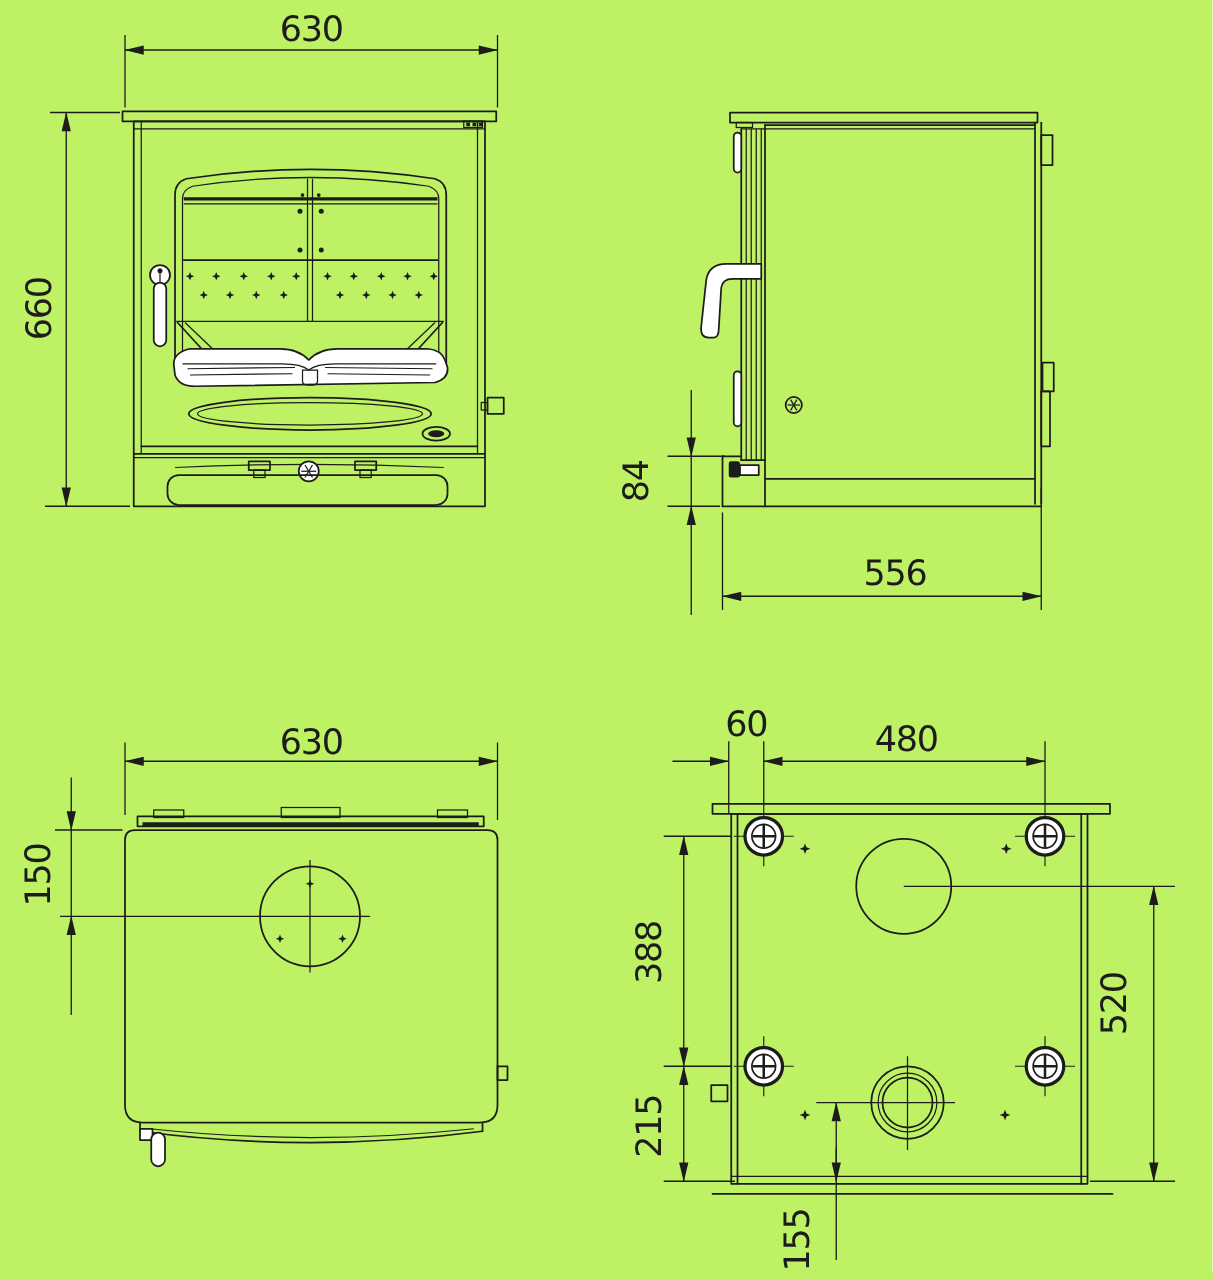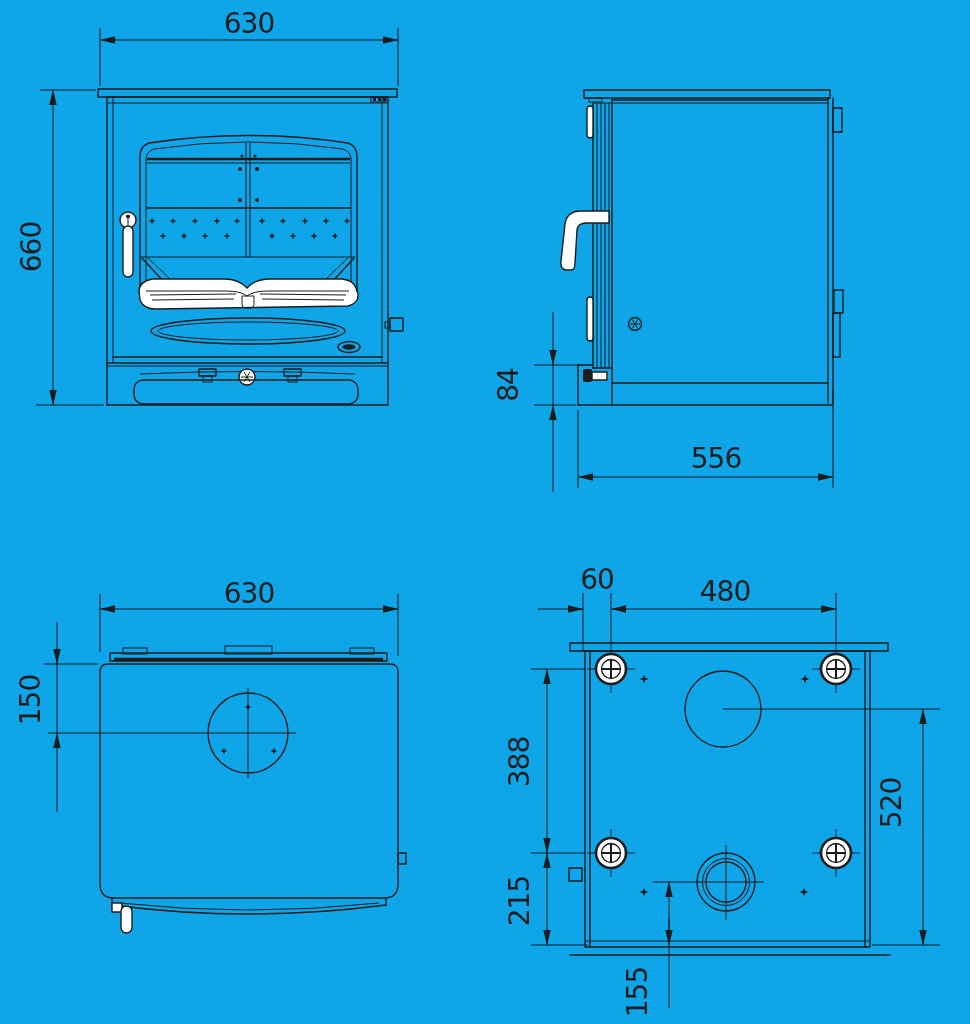--- a/index.html
+++ b/index.html
@@ -1,16 +1,16 @@
 <!DOCTYPE html>
 <html><head>
 <meta charset="utf-8">
 <style>
   html,body{margin:0;padding:0;background:#fff;}
-  .stage{position:relative;width:970px;height:1024px;background:#0ea5e9;overflow:hidden;
+  .stage{position:relative;width:970px;height:1024px;background:#bef264;overflow:hidden;
          font-family:"DejaVu Sans","Liberation Sans",sans-serif;}
   svg{position:absolute;left:0;top:0;}
   .ln{stroke:#1c1c1c;stroke-width:1.4;fill:none;stroke-linecap:round;stroke-linejoin:round;}
   .thin{stroke:#1c1c1c;stroke-width:1;fill:none;}
   .thick{stroke:#1c1c1c;stroke-width:2.6;fill:none;}
   .dim{stroke:#1c1c1c;stroke-width:1.05;fill:none;}
   .whitefill{fill:#ffffff;stroke:#1c1c1c;stroke-width:1.4;stroke-linejoin:round;}
   .blk{fill:#1c1c1c;stroke:none;}
   text.dimtxt{font-family:"DejaVu Sans","Liberation Sans",sans-serif;font-size:28px;fill:#1c1c1c;
       text-anchor:middle;letter-spacing:-1px;}

